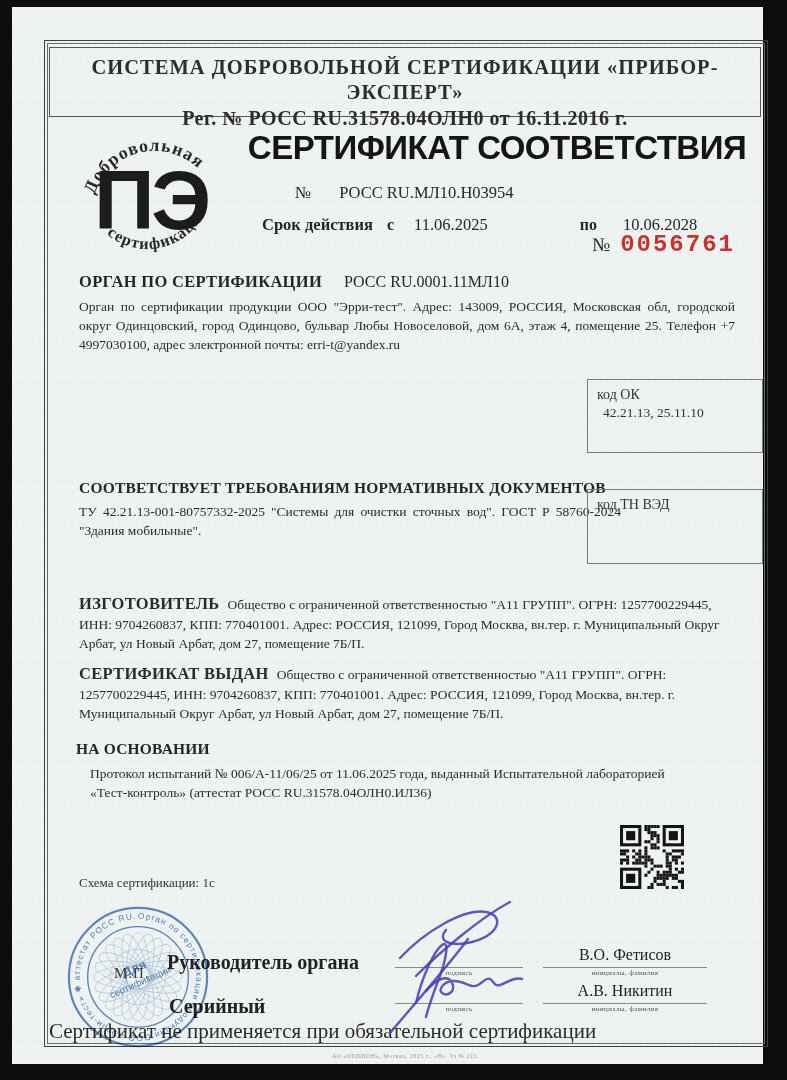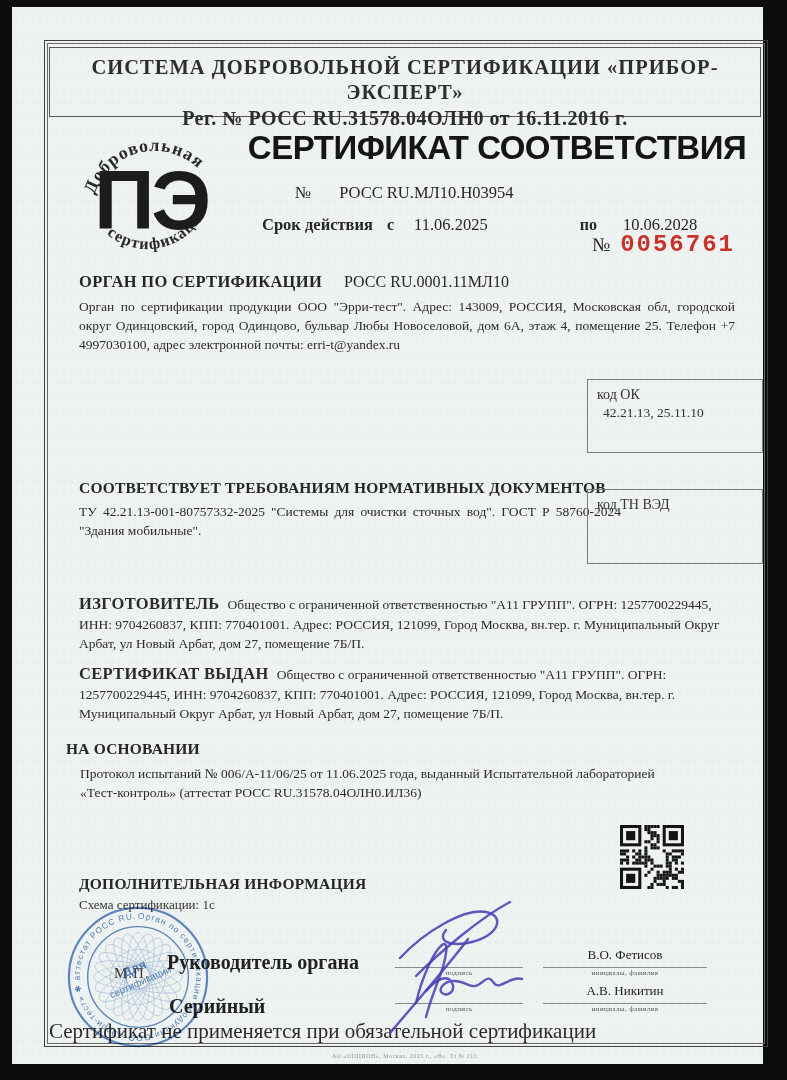--- a/index.html
+++ b/index.html
@@ -42,21 +42,21 @@
             padding:7px 9px;font-size:14px;color:#333;background:transparent;}
   .code-box .code-val{font-size:13.5px;margin-left:6px;margin-top:2px;}
   .basis-body{font-size:13.5px;line-height:19px;margin-left:18px !important;margin-top:6px !important;
               width:600px;color:#2b2b2b;}
   .scheme{font-size:13px;margin-top:4px !important;color:#333;}
   .role{position:absolute;font-weight:bold;font-size:20px;color:#222;}
   .sig-rule-block{position:absolute;text-align:center;}
   .sig-rule-block .rule{border-top:1px solid #8a8a8a;height:0;}
   .sig-rule-block .cap{font-size:7px;color:#555;margin-top:1px;letter-spacing:.4px;}
   .name-block{position:absolute;width:164px;text-align:center;}
-  .name-block .nm{font-size:13px;color:#222;line-height:19px;}
+  .name-block .nm{font-size:16px;color:#222;line-height:19px;}
   .name-block .rule{border-top:1px solid #8a8a8a;height:0;margin-top:3px;}
   .name-block .cap{font-size:7px;color:#555;margin-top:1px;letter-spacing:.4px;}
   .footnote{position:absolute;left:37px;top:1012px;width:712px;text-align:left;
             font-size:21px;color:#2a2a2a;}
   .mp{position:absolute;left:102px;top:958px;font-size:15px;color:#3a3a3a;letter-spacing:1px;z-index:5;}
   .print-note{position:absolute;left:0;top:1046px;width:787px;text-align:center;
               font-size:6px;color:#8f9c9c;letter-spacing:.5px;}
   .logo{position:absolute;left:60px;top:114px;width:158px;height:158px;}
   .stamp{position:absolute;left:52px;top:896px;width:148px;height:148px;opacity:.85;
          mix-blend-mode:multiply;z-index:4;}
@@ -127,21 +127,21 @@
     </div>
 
     <div class="sect" style="left:63px;top:583px;width:666px;">
       <p class="inline-txt" style="font-size:13.5px;"><b class="inline-lbl" style="font-size:16.5px;">ИЗГОТОВИТЕЛЬ</b><span>Общество с ограниченной ответственностью "А11 ГРУПП". ОГРН: 1257700229445, ИНН: 9704260837, КПП: 770401001. Адрес: РОССИЯ, 121099, Город Москва, вн.тер. г. Муниципальный Округ Арбат, ул Новый Арбат, дом 27, помещение 7Б/П.</span></p>
     </div>
 
     <div class="sect" style="left:63px;top:653px;width:666px;">
       <p class="inline-txt" style="font-size:13.5px;"><b class="inline-lbl" style="font-size:16.5px;">СЕРТИФИКАТ ВЫДАН</b><span>Общество с ограниченной ответственностью "А11 ГРУПП". ОГРН: 1257700229445, ИНН: 9704260837, КПП: 770401001. Адрес: РОССИЯ, 121099, Город Москва, вн.тер. г. Муниципальный Округ Арбат, ул Новый Арбат, дом 27, помещение 7Б/П.</span></p>
     </div>
 
-    <div class="sect" style="left:50px;top:729px;width:640px;">
+    <div class="sect" style="left:60px;top:729px;width:640px;">
       <p><b class="small-head">НА ОСНОВАНИИ</b></p>
       <p class="basis-body">Протокол испытаний № 006/А-11/06/25 от 11.06.2025 года, выданный Испытательной лабораторией «Тест-контроль» (аттестат РОСС RU.31578.04ОЛН0.ИЛ36)</p>
     </div>
 
     <div class="qr">
       <svg viewBox="0 0 63 63" width="64" height="64">
           <rect x="24" y="0" width="3" height="3" fill="#141414"></rect>
           <rect x="27" y="0" width="3" height="3" fill="#141414"></rect>
           <rect x="30" y="0" width="3" height="3" fill="#141414"></rect>
           <rect x="33" y="0" width="3" height="3" fill="#141414"></rect>
@@ -270,21 +270,20 @@
           <rect x="42" y="0" width="21" height="21" fill="#141414"></rect>
           <rect x="45" y="3" width="15" height="15" fill="#eef2f1"></rect>
           <rect x="48" y="6" width="9" height="9" fill="#141414"></rect>
           <rect x="0" y="42" width="21" height="21" fill="#141414"></rect>
           <rect x="3" y="45" width="15" height="15" fill="#eef2f1"></rect>
           <rect x="6" y="48" width="9" height="9" fill="#141414"></rect>
         </svg>
     </div>
 
     <div class="sect" style="left:63px;top:864px;width:420px;">
-      <p><b class="small-head">ДОПОЛНИТЕЛЬНАЯ ИНФОРМАЦИЯ</b></p>
       <p class="scheme">Схема сертификации: 1с</p>
     </div>
 
     <svg class="stamp" viewBox="0 0 150 150">
       <defs>
           <path id="ringPath" d="M 75,16 a 59,59 0 1 1 -0.01,0"></path>
         </defs>
       <circle cx="75" cy="75" r="70" fill="none" stroke="#4a76bd" stroke-width="2.2"></circle>
       <circle cx="75" cy="75" r="51" fill="none" stroke="#4a76bd" stroke-width="1.4"></circle>
       <g stroke="#5a85c6" stroke-width="0.6" fill="none" opacity="0.55">

